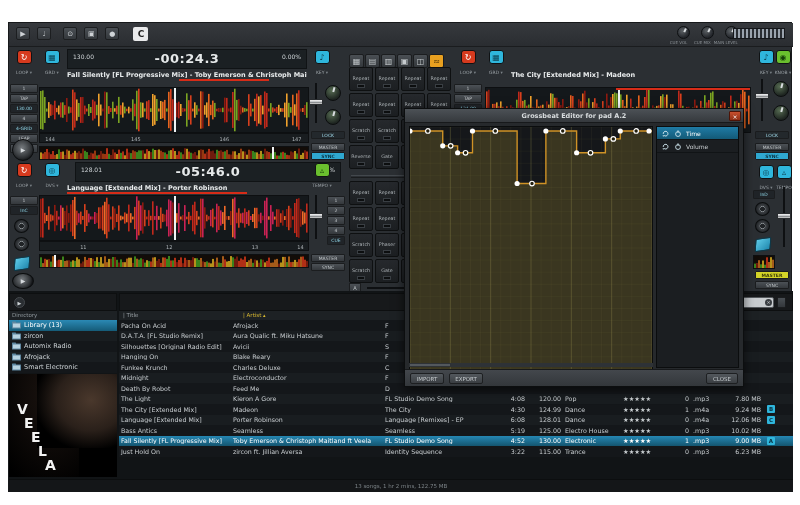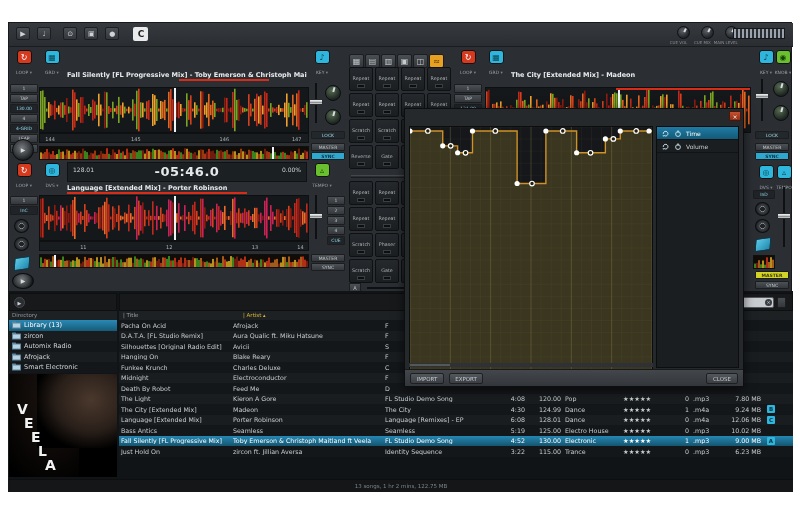--- a/index.html
+++ b/index.html
@@ -129,20 +129,25 @@
   </div>
 
   <div class="abs" style="left:0;top:24px;width:338px;height:114px">
     <div class="ddgrp" style="left:2px;top:3px">
       <span class="isq red">↻</span>
       <span class="ddlab">LOOP</span>
     </div>
     <div class="ddgrp" style="left:30px;top:3px">
       <span class="isq cyan">▦</span>
       <span class="ddlab">GRD</span>
+    </div>
+    <div class="disp" style="left:58px;top:2px;width:240px;height:20px">
+      <span class="bpm">130.00</span>
+      <span class="time">-00:24.3</span>
+      <span class="pitch">0.00%</span>
     </div>
     <div class="ttl" style="left:58px;top:24px;width:240px">Fall Silently [FL Progressive Mix] - Toby Emerson &amp; Christoph Maitland ft Veela</div>
     <div class="redline" style="left:170px;top:32px;width:90px"></div>
     <div class="ddgrp" style="left:300px;top:3px">
       <span class="isq cyan">♪</span>
       <span class="ddlab">KEY</span>
     </div>
     <div class="leftcol" style="left:1px;top:36px">
       <span class="sbtn">1</span>
       <span class="sbtn">TAP</span>
@@ -451,21 +456,21 @@
 
   <div class="abs" style="left:0;top:138px;width:338px;height:130px">
     <div class="ddgrp" style="left:2px;top:2px">
       <span class="isq red">↻</span>
       <span class="ddlab">LOOP</span>
     </div>
     <div class="ddgrp" style="left:30px;top:2px">
       <span class="isq cyan">◎</span>
       <span class="ddlab">DVS</span>
     </div>
-    <div class="disp" style="left:58px;top:1px;width:240px;height:20px">
+    <div class="disp" style="left:66px;top:1px;width:266px;height:20px">
       <span class="bpm">128.01</span>
       <span class="time">-05:46.0</span>
       <span class="pitch">0.00%</span>
     </div>
     <div class="ttl" style="left:58px;top:23px;width:240px">Language [Extended Mix] - Porter Robinson</div>
     <div class="redline" style="left:58px;top:31px;width:180px"></div>
     <div class="ddgrp" style="left:300px;top:2px">
       <span class="isq green">▵</span>
       <span class="ddlab">TEMPO</span>
     </div>
@@ -1269,20 +1274,21 @@
           <span class="cell" style="width: 46px; text-align: right; flex: 0 0 46px;">6.23 MB</span>
           <span class="cell" style="width: 16px; text-align: center; flex: 0 0 16px;"></span>
         </div>
       </div>
   </div>
 
   <div id="status">13 songs, 1 hr 2 mins, 122.75 MB</div>
 </div>
 
 <div id="dialog">
+  <div id="dlgtitle">Grossbeat Editor for pad A.2</div>
   <div id="dlgclose">×</div>
   <div id="canvas">
     <svg id="curve-svg" width="242" height="242" viewBox="0 0 244 244">
         <rect x="0" y="0" width="244" height="244" fill="#15171a"></rect>
         <polygon points="0,244 0,4 33,4 33,19 48,19 48,26 63,26 63,4 108,4 108,57 137,57 137,4 168,4 168,26 197,26 197,12 212,12 212,4 244,4 244,244" fill="#3a3620"></polygon>
         <line x1="0" y1="0" x2="0" y2="244" stroke="rgba(165,155,85,0.3)" stroke-width="1"></line>
         <line x1="10.166666666666666" y1="0" x2="10.166666666666666" y2="244" stroke="rgba(165,155,85,0.14)" stroke-width="0.5"></line>
         <line x1="20.333333333333332" y1="0" x2="20.333333333333332" y2="244" stroke="rgba(165,155,85,0.14)" stroke-width="0.5"></line>
         <line x1="30.5" y1="0" x2="30.5" y2="244" stroke="rgba(165,155,85,0.14)" stroke-width="0.5"></line>
         <line x1="40.666666666666664" y1="0" x2="40.666666666666664" y2="244" stroke="rgba(165,155,85,0.3)" stroke-width="1"></line>

